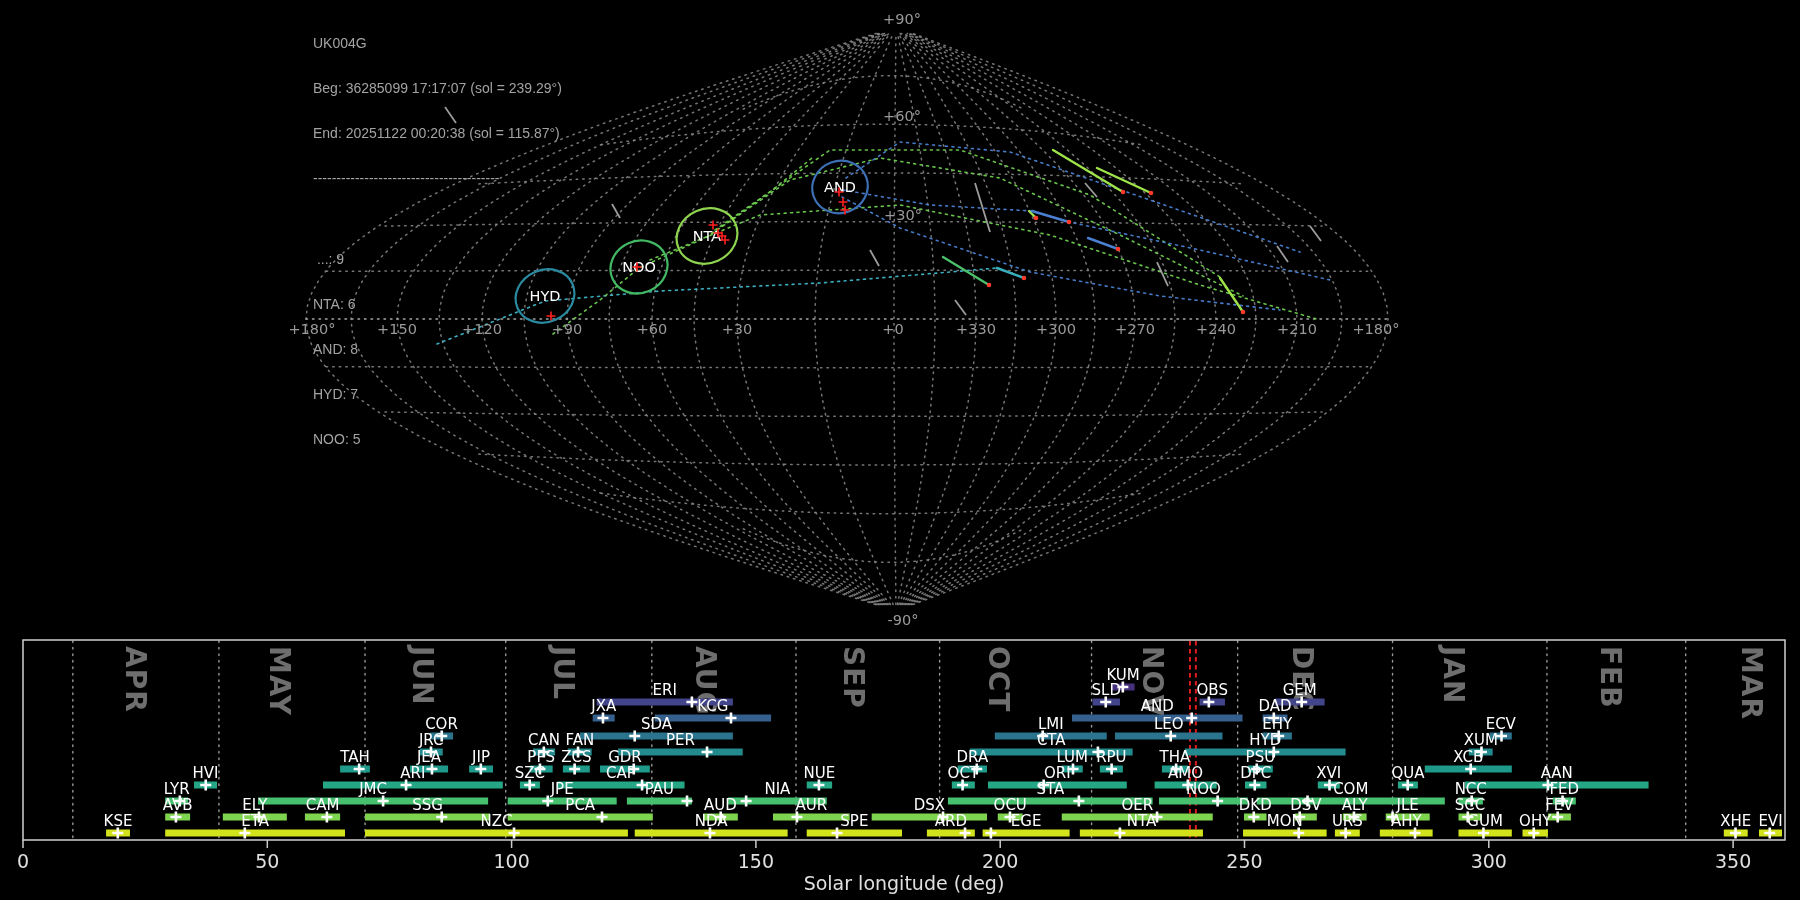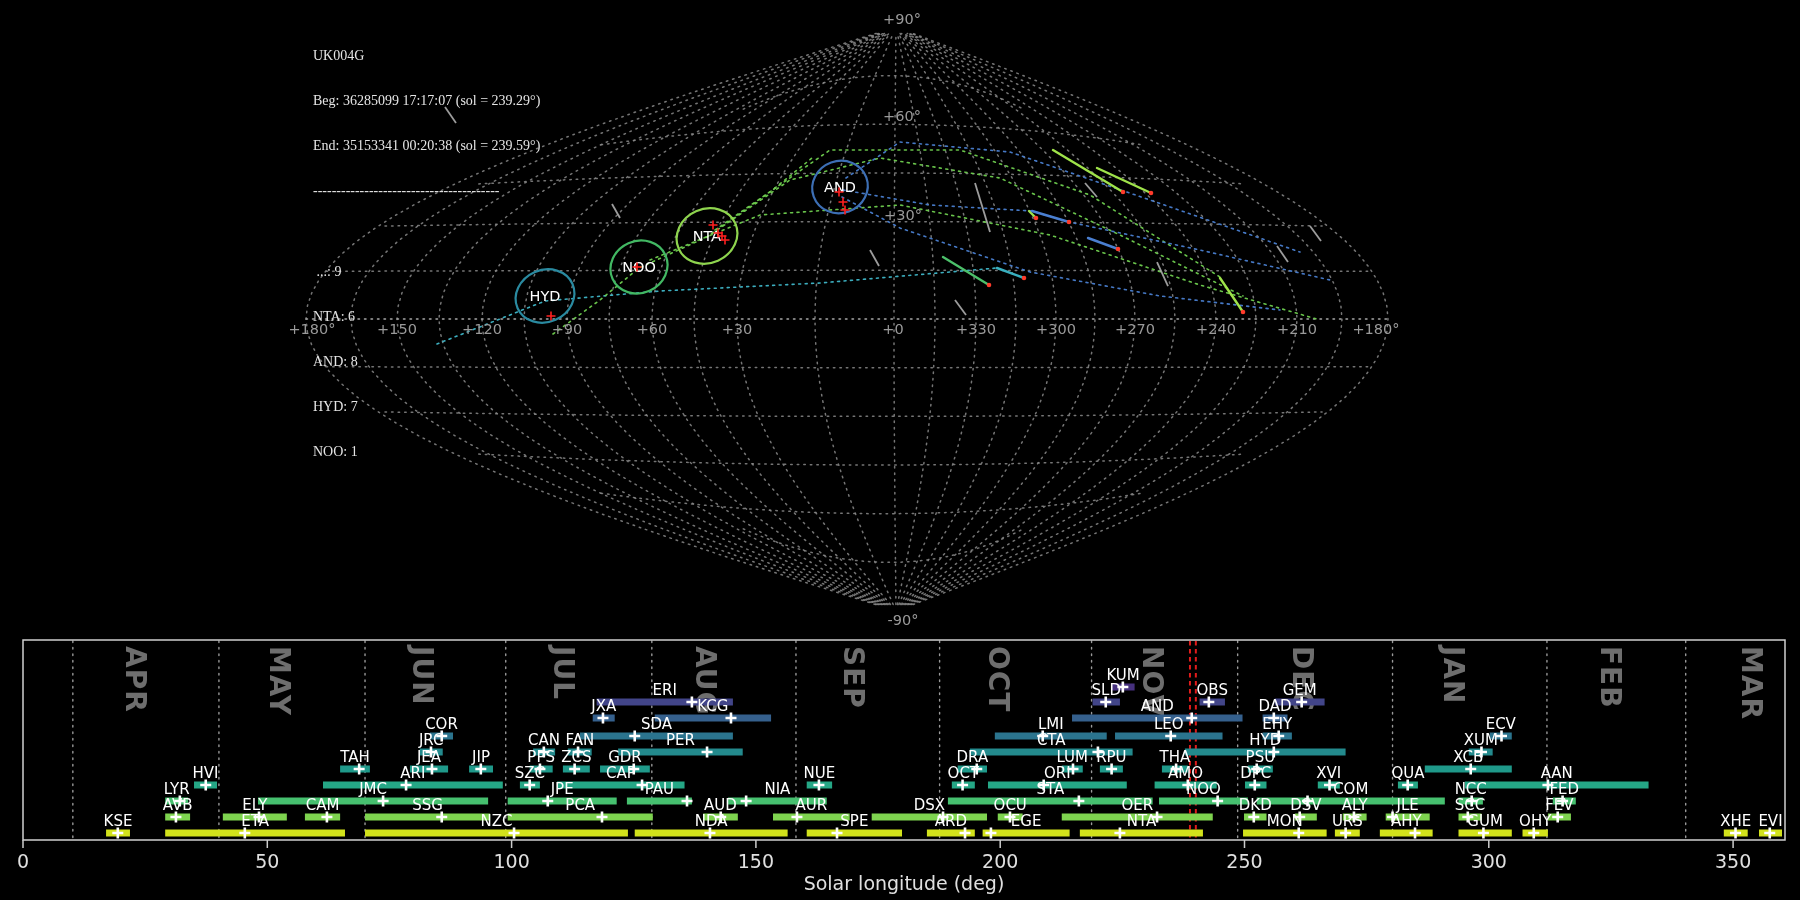--- a/index.html
+++ b/index.html
@@ -1,20 +1,20 @@
 <!DOCTYPE html>
 <html><head>
 <meta charset="utf-8">
 <style>
   html,body{margin:0;padding:0;background:#000;}
   #stage{position:relative;width:1800px;height:900px;background:#000;overflow:hidden;
          font-family:"DejaVu Sans",sans-serif;}
   #chart-svg{position:absolute;left:0;top:0;}
-  #header-block{position:absolute;left:313px;top:18px;color:#e5e5e5;
-    font-family:Liberation Serif, serif;font-size:14px;line-height:15px;white-space:pre;}
+  #header-block{position:absolute;left:313px;top:6px;color:#a3a3a3;
+    font-family:Liberation Sans, sans-serif;font-size:14px;line-height:15px;white-space:pre;}
   #header-block .gap{height:6px;}
 </style>
 </head>
 <body>
 
 <div id="stage">
   <svg id="chart-svg" width="1800" height="900" viewBox="0 0 1800 900">
     <g id="sky-map">
         <path fill="none" stroke="#8a8a8a" stroke-width="1.5" stroke-dasharray="1.5 5" stroke-linecap="round" opacity="0.85" d="M875.4 604.5L834.3 591.5L793.5 578.6L753.3 565.6L713.7 552.6L675.0 539.6L637.4 526.6L601.0 513.7L566.1 500.7L532.8 487.7L501.2 474.7L471.6 461.8L444.0 448.8L418.7 435.8L395.7 422.8L375.1 409.8L357.0 396.9L341.6 383.9L328.9 370.9L318.9 357.9L311.7 345.0L307.4 332.0L306.0 319.0L307.4 306.0L311.7 293.0L318.9 280.1L328.9 267.1L341.6 254.1L357.0 241.1L375.1 228.2L395.7 215.2L418.7 202.2L444.0 189.2L471.6 176.2L501.2 163.3L532.8 150.3L566.1 137.3L601.0 124.3L637.4 111.4L675.0 98.4L713.7 85.4L753.3 72.4L793.5 59.4L834.3 46.5L875.4 33.5"></path>
         <path fill="none" stroke="#8a8a8a" stroke-width="1.5" stroke-dasharray="1.5 5" stroke-linecap="round" opacity="0.85" d="M877.0 604.5L839.0 591.5L801.4 578.6L764.2 565.6L727.6 552.6L691.8 539.6L657.1 526.6L623.5 513.7L591.2 500.7L560.5 487.7L531.3 474.7L504.0 461.8L478.5 448.8L455.1 435.8L433.8 422.8L414.8 409.8L398.1 396.9L383.9 383.9L372.1 370.9L362.9 357.9L356.3 345.0L352.3 332.0L351.0 319.0L352.3 306.0L356.3 293.0L362.9 280.1L372.1 267.1L383.9 254.1L398.1 241.1L414.8 228.2L433.8 215.2L455.1 202.2L478.5 189.2L504.0 176.2L531.3 163.3L560.5 150.3L591.2 137.3L623.5 124.3L657.1 111.4L691.8 98.4L727.6 85.4L764.2 72.4L801.4 59.4L839.0 46.5L877.0 33.5"></path>
@@ -599,22 +599,22 @@
         <text x="1488.8" y="868" fill="#e0e0e0" font-size="19" text-anchor="middle" font-family="DejaVu Sans, sans-serif">300</text>
         <line x1="1733.1000000000001" y1="840" x2="1733.1000000000001" y2="848" stroke="#cccccc" stroke-width="1.5"></line>
         <text x="1733.1000000000001" y="868" fill="#e0e0e0" font-size="19" text-anchor="middle" font-family="DejaVu Sans, sans-serif">350</text>
         <text x="904" y="890" fill="#e0e0e0" font-size="19" text-anchor="middle" font-family="DejaVu Sans, sans-serif">Solar longitude (deg)</text>
       </g>
   </svg>
 
   <div id="header-block">
     <div>UK004G</div>
     <div>Beg: 36285099 17:17:07 (sol = 239.29°)</div>
-    <div>End: 35153341 00:20:38 (sol = 239.59°)</div>
+    <div>End: 20251122 00:20:38 (sol = 115.87°)</div>
     <div>----------------------------------------</div>
     <div class="gap"></div>
     <div> ...: 9</div>
     <div>NTA: 6</div>
     <div>AND: 8</div>
     <div>HYD: 7</div>
-    <div>NOO: 1</div>
+    <div>NOO: 5</div>
   </div>
 </div>
 
 </body></html>

